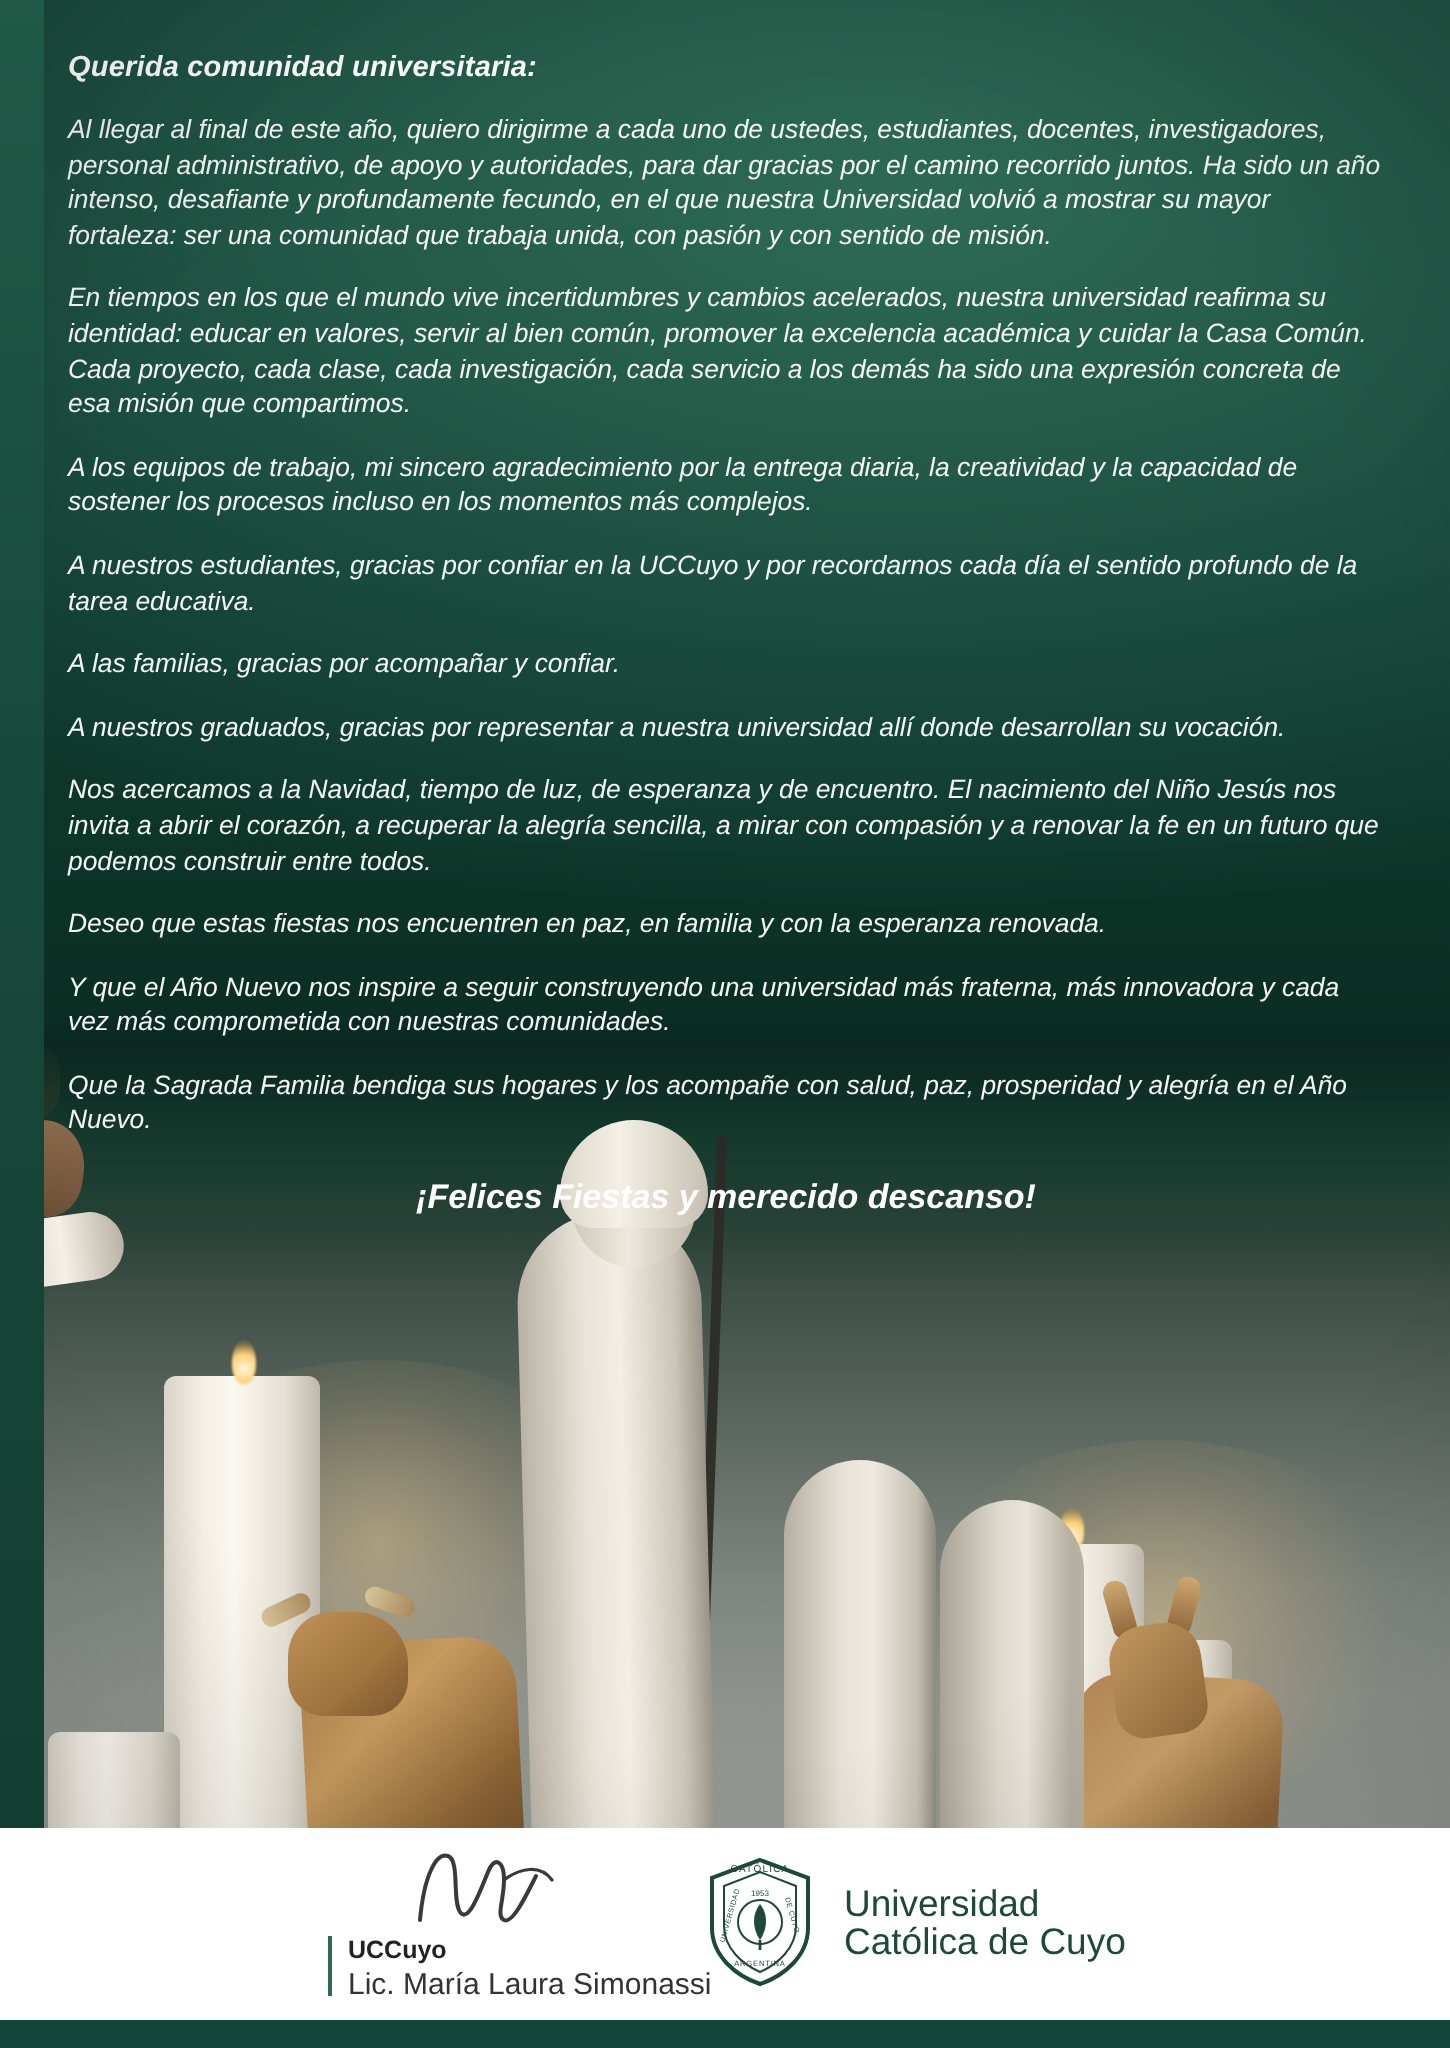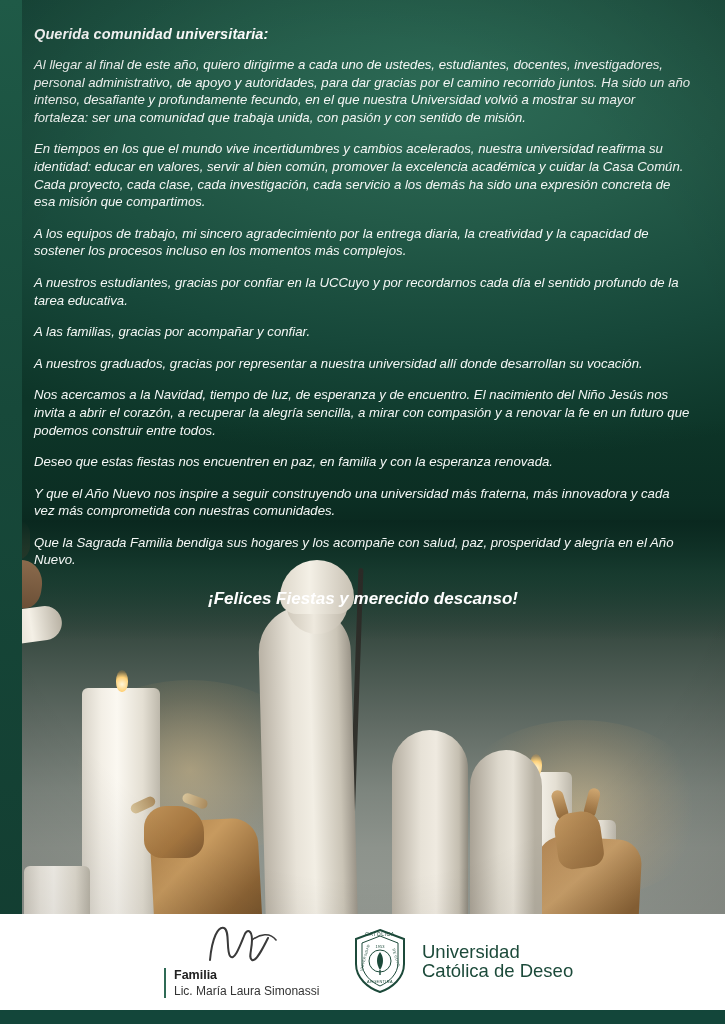--- a/index.html
+++ b/index.html
@@ -288,21 +288,21 @@
     top: 48px;
     font-size: 12.5px;
     font-weight: bold;
     color: #222;
     text-align: left;
   }
   .sig-name {
     position: absolute;
     left: 24px;
     top: 64px;
-    font-size: 12px;
+    font-size: 15px;
     color: #333;
     text-align: left;
     white-space: nowrap;
   }
   .logo-block {
     position: absolute;
     left: 352px;
     top: 14px;
     display: flex;
     align-items: center;
@@ -384,40 +384,40 @@
   <div class="footer">
 
     <div class="signature-block">
       <div class="signature-mark">
         <svg width="110" height="46" viewBox="0 0 110 46" aria-hidden="true">
           <path d="M20 40 C22 18, 28 6, 34 8 C40 10, 36 30, 40 36 C44 42, 50 26, 54 16 C57 8, 62 10, 62 20 C62 30, 58 38, 62 40 C66 42, 72 30, 78 18" fill="none" stroke="#3a3a3a" stroke-width="2" stroke-linecap="round"></path>
           <path d="M62 20 C70 14, 80 12, 86 20" fill="none" stroke="#3a3a3a" stroke-width="1.6" stroke-linecap="round"></path>
         </svg>
       </div>
       <div class="sig-rule"></div>
-      <div class="sig-role">Familia</div>
+      <div class="sig-role">UCCuyo</div>
       <div class="sig-name">Lic. María Laura Simonassi</div>
     </div>
 
     <div class="logo-block">
       <div class="crest">
         <svg width="56" height="66" viewBox="0 0 56 66" aria-hidden="true">
           <path d="M28 2 L52 11 L52 36 C52 50 40 60 28 64 C16 60 4 50 4 36 L4 11 Z" fill="none" stroke="#1c4a3a" stroke-width="2"></path>
           <path d="M28 8 L46 15 L46 35 C46 46 37 54 28 58 C19 54 10 46 10 35 L10 15 Z" fill="none" stroke="#1c4a3a" stroke-width="1"></path>
           <circle cx="28" cy="33" r="11" fill="none" stroke="#1c4a3a" stroke-width="1"></circle>
           <path d="M28 24 C24 29, 24 36, 28 42 C32 36, 32 29, 28 24 Z" fill="#1c4a3a"></path>
           <path d="M28 42 L28 47" stroke="#1c4a3a" stroke-width="1.4"></path>
           <text x="28" y="8" font-family="Liberation Sans, sans-serif" font-size="5" fill="#1c4a3a" text-anchor="middle" letter-spacing="0.6">CATÓLICA</text>
           <text x="14" y="30" font-family="Liberation Sans, sans-serif" font-size="3.6" fill="#1c4a3a" text-anchor="middle" transform="rotate(-74 14 30)" letter-spacing="0.3">UNIVERSIDAD</text>
           <text x="43" y="30" font-family="Liberation Sans, sans-serif" font-size="3.6" fill="#1c4a3a" text-anchor="middle" transform="rotate(74 43 30)" letter-spacing="0.3">DE CUYO</text>
           <text x="28" y="20" font-family="Liberation Sans, sans-serif" font-size="4" fill="#1c4a3a" text-anchor="middle">1953</text>
           <text x="28" y="55" font-family="Liberation Sans, sans-serif" font-size="3.8" fill="#1c4a3a" text-anchor="middle" letter-spacing="0.4">ARGENTINA</text>
         </svg>
       </div>
       <div class="uni-name">
         <div class="l1">Universidad</div>
-        <div class="l2">Católica de Deseo</div>
+        <div class="l2">Católica de Cuyo</div>
       </div>
     </div>
 
   </div>
 
 </div>
 
 </body></html>

